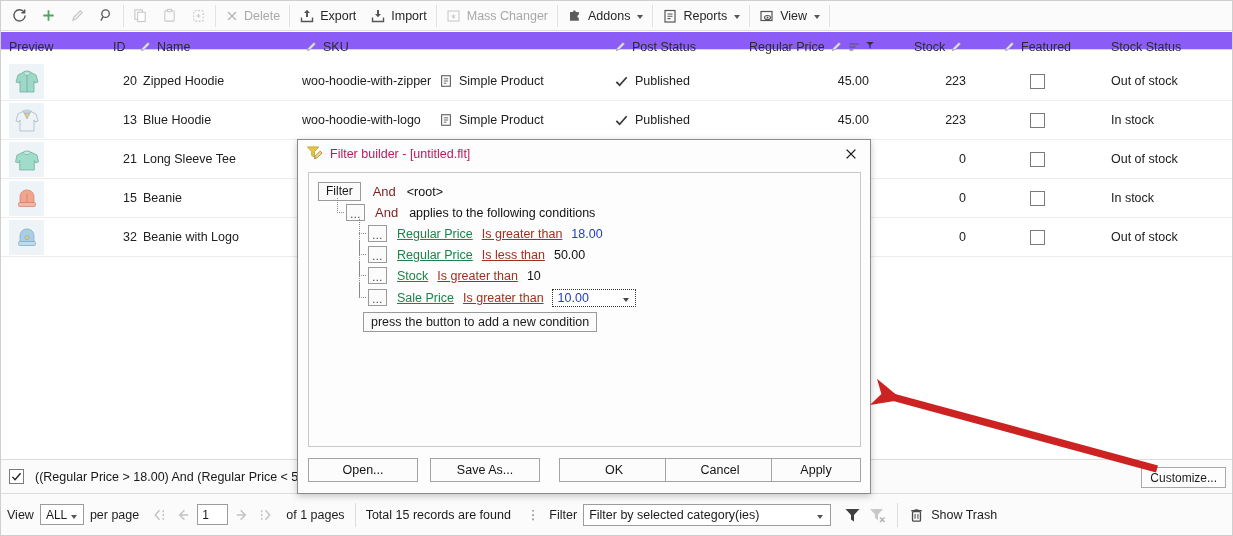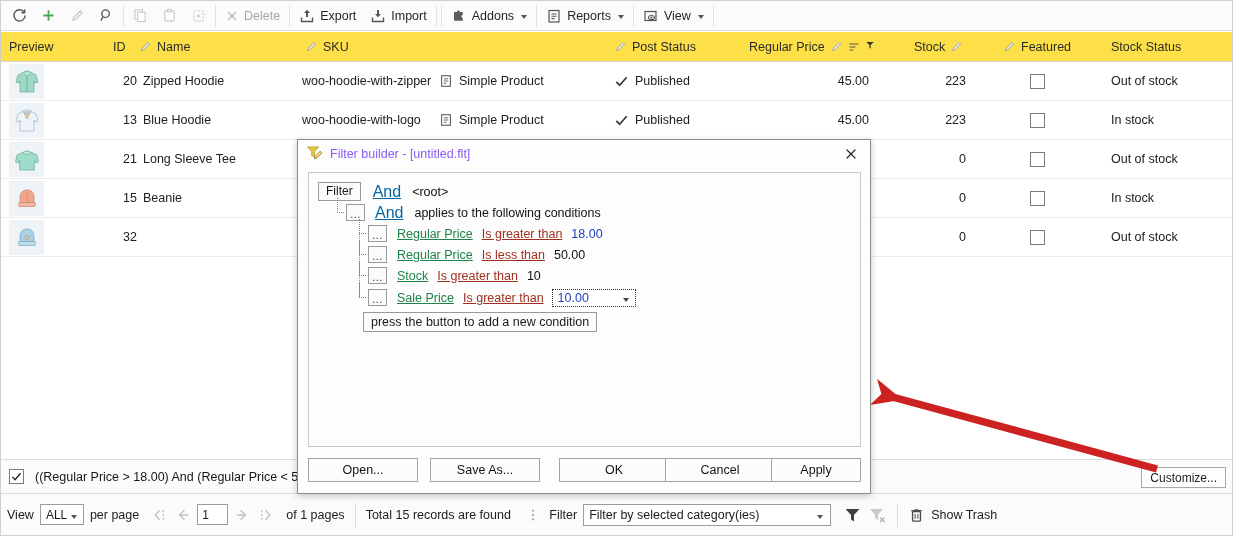--- a/index.html
+++ b/index.html
@@ -44,22 +44,22 @@
     width: 0; height: 0;
     border-left: 3.5px solid transparent;
     border-right: 3.5px solid transparent;
     border-top: 4px solid #555;
     margin-left: 2px; margin-top: 2px;
   }
 
   
   .grid-head {
     position: absolute; left: 0; top: 31px;
-    width: 1233px; height: 30px;
-    background: #fde047;
+    width: 1233px; height: 18px;
+    background: #8b5cf6;
     border-bottom: 1px solid #d6d6d6;
   }
   .th {
     position: absolute; top: 0; height: 29px;
     display: flex; align-items: center; gap: 5px;
     font-size: 12.5px; color: #2b2b2b;
     white-space: nowrap;
   }
   .th .pencil { flex: none; }
 
@@ -153,21 +153,21 @@
   .dialog {
     position: absolute; left: 296px; top: 138px;
     width: 574px; height: 355px;
     background: #fdfdfd;
     border: 1px solid #8b8b8b;
     box-shadow: 0 2px 7px rgba(0,0,0,.22);
   }
   .dlg-title {
     position: absolute; left: 0; top: 0; width: 100%; height: 27px;
     display: flex; align-items: center; padding-left: 8px;
-    font-size: 12.5px; color: #8b5cf6;
+    font-size: 12.5px; color: #be185d;
   }
   .dlg-close {
     position: absolute; right: 6px; top: 3px;
     width: 26px; height: 22px;
     display:flex; align-items:center; justify-content:center;
     font-size: 17px; color: #222; line-height: 1;
   }
   .dlg-body {
     position: absolute; left: 10px; top: 32px;
     width: 553px; height: 275px;
@@ -184,21 +184,21 @@
     padding: 1px 7px; font-size: 12px; color: #1a1a1a;
     line-height: 15px;
   }
   .dots-btn {
     width: 19px; height: 17px;
     border: 1px solid #9a9a9a; background: #fbfbfb;
     display:flex; align-items:flex-end; justify-content:center;
     font-size: 11px; color: #333; line-height: 11px;
     letter-spacing: .5px;
   }
-  .op-and { color: #0369a1; text-decoration: underline; font-size: 16px; }
+  .op-and { color: #7f1d1d; font-size: 13px; }
   .fld { color: #1d8348; text-decoration: underline; font-size: 12.5px; }
   .cond { color: #a03020; text-decoration: underline; font-size: 12.5px; }
   .val-num { color: #2040c0; font-size: 12.5px; }
   .val-plain { color: #111; font-size: 12.5px; }
   .plain { color: #111; font-size: 12.5px; }
   .elbow {
     width: 14px; height: 21px; position: relative; flex: none;
   }
   .elbow:before {
     content:""; position:absolute; left: 5px; top: -4px; bottom: 10px;
@@ -307,20 +307,27 @@
     <div class="tb-btn">
       <svg width="16" height="16" viewBox="0 0 16 16">
         <path d="M8 9.2 L5 6 H7 V2 H9 V6 H11 Z" fill="#555"></path>
         <path d="M2.5 9.5 V13.5 H13.5 V9.5" stroke="#555" stroke-width="1.4" fill="none"></path>
       </svg>
       <span>Import</span>
     </div>
 
     <div class="tb-sep"></div>
 
+    <div class="tb-btn dim">
+      <svg width="16" height="16" viewBox="0 0 16 16">
+        <rect x="2" y="3" width="11" height="10" stroke="#cacaca" stroke-width="1.1" fill="none"></rect>
+        <path d="M7.5 6.5 L7.5 10.5 M5.7 7.5 L9.3 9.5 M9.3 7.5 L5.7 9.5" stroke="#cacaca" stroke-width="1"></path>
+      </svg>
+      <span>Mass Changer</span>
+    </div>
 
     <div class="tb-sep"></div>
 
     <div class="tb-btn">
       <svg width="16" height="16" viewBox="0 0 16 16">
         <path d="M3 4h3a1.4 1.4 0 1 1 2.8 0h3v3a1.4 1.4 0 1 0 0 2.8v3H3z" fill="#5d5d5d"></path>
       </svg>
       <span>Addons</span>
       <span class="caret"></span>
     </div>
@@ -507,20 +514,21 @@
 
     <div class="row" style="top:156px">
       <div class="thumb-wrap">
         <svg width="24" height="24" viewBox="0 0 24 24">
           <path d="M12 3c-4.4 0-7 3.2-7 7.2V16h14v-5.8C19 6.2 16.4 3 12 3z" fill="#a8cfe4" stroke="#7aa6bd" stroke-width=".7"></path>
           <rect x="3.6" y="15.5" width="16.8" height="4" rx="1" fill="#bfdcec" stroke="#7aa6bd" stroke-width=".7"></rect>
           <circle cx="12" cy="11.5" r="2.1" fill="#e3c87e" stroke="#7aa6bd" stroke-width=".6"></circle>
         </svg>
       </div>
       <div class="cell" style="left:112px;width:24px;justify-content:flex-end">32</div>
+      <div class="cell" style="left:142px">Beanie with Logo</div>
       <div class="cell rt" style="left:885px;width:80px">0</div>
       <div class="cell" style="left:1029px">
           <span class="chk"></span>
         </div>
       <div class="cell" style="left:1110px">Out of stock</div>
     </div>
   </div>
 
   <div class="filter-bar">
     <span class="chk on">

